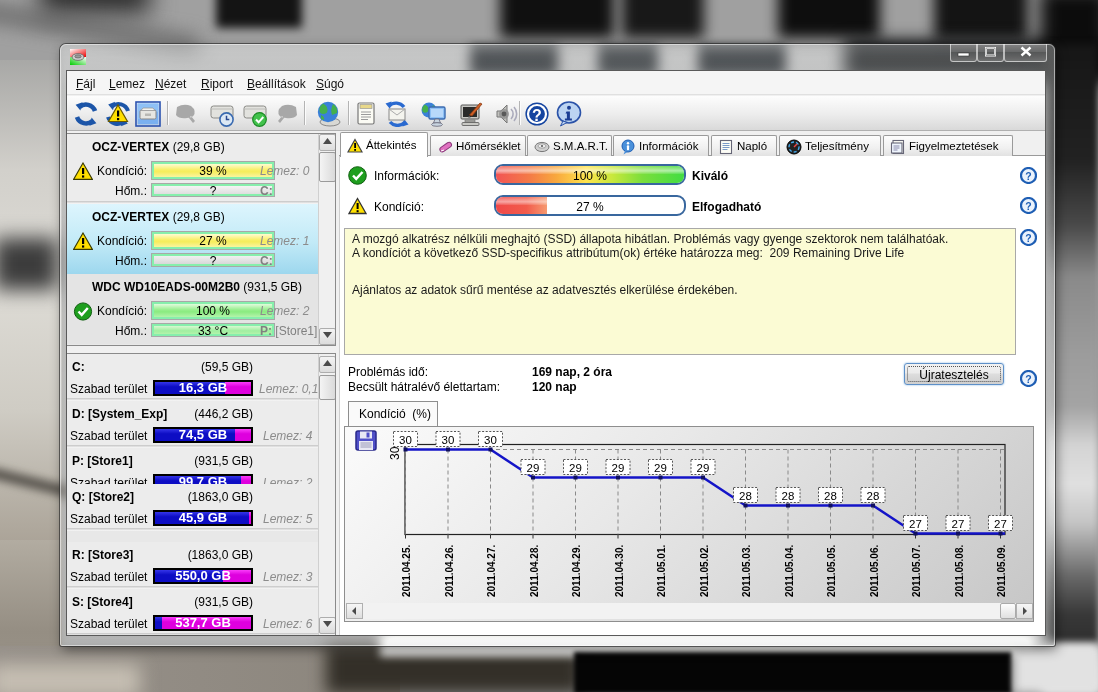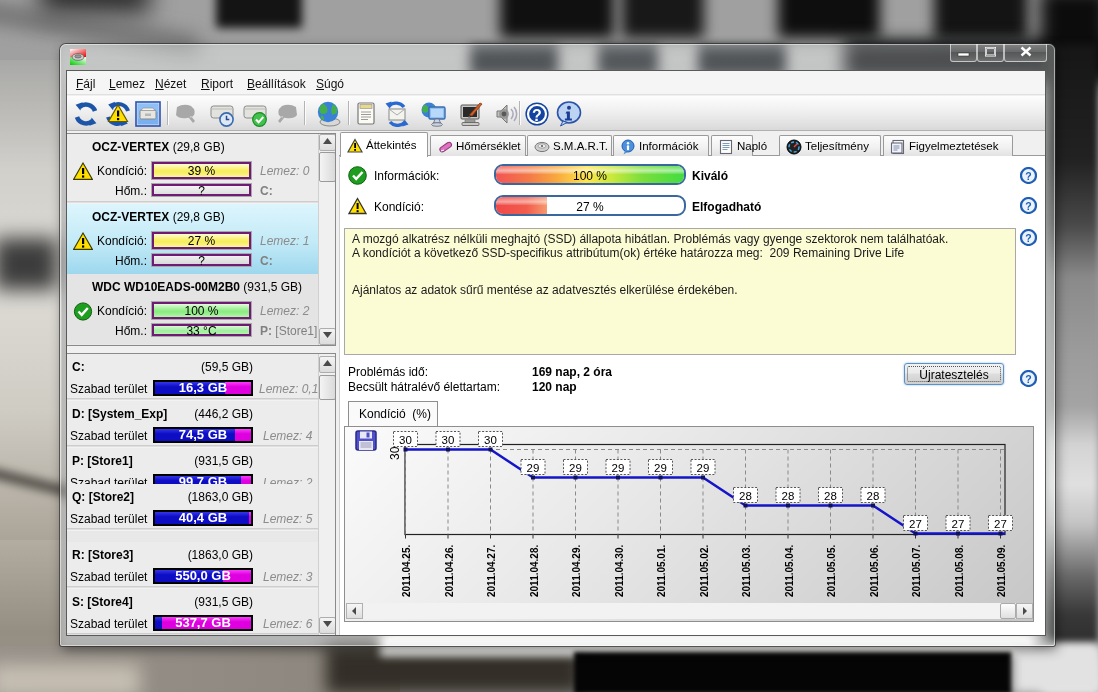--- a/index.html
+++ b/index.html
@@ -52,21 +52,21 @@
 .sbtn { position:absolute; left:0; width:17px; height:17px; background:linear-gradient(180deg,#f4f4f4,#dcdcdc);
   border:1px solid #adadad; border-radius:2px; }
 .sbtn svg { display:block; margin:3px auto 0; }
 .sthumb { position:absolute; left:0; width:17px; background:linear-gradient(90deg,#f4f4f4,#dadada);
   border:1px solid #9a9a9a; border-radius:2px; }
 
 .ditem { position:absolute; left:0; width:251px; height:70px; background:#ececec; font-size:12px; }
 .dname { position:absolute; top:6px; left:25px; white-space:nowrap; color:#000; }
 .dlabel { position:absolute; left:0; width:80px; top:30px; text-align:right; color:#000; }
 .dlabel2 { position:absolute; left:0; width:80px; top:50px; text-align:right; color:#000; }
-.dbox { position:absolute; left:84px; width:101px; background:#701a75; border:1px solid #a8a8a8; }
+.dbox { position:absolute; left:84px; width:124px; background:#86efac; border:1px solid #a8a8a8; }
 .dbar { position:absolute; left:2px; top:2px; right:2px; bottom:2px; text-align:center; font-size:12px; }
 .dright { position:absolute; left:193px; top:30px; font-style:italic; color:#8c8c8c; white-space:nowrap; }
 .dright2 { position:absolute; left:193px; top:50px; color:#808080; white-space:nowrap; }
 .dsep { position:absolute; left:0; width:251px; height:3px; background:linear-gradient(180deg,#c4c4c4,#fbfbfb); }
 .dicon { position:absolute; left:6px; top:28px; width:20px; height:19px; }
 
 .pitem { position:absolute; left:0; width:251px; height:47px; background:#ececec; font-size:12px; }
 .pname { position:absolute; left:5px; top:6px; font-weight:bold; color:#000; white-space:nowrap; }
 .psize { position:absolute; left:60px; top:6px; width:126px; text-align:right; color:#000; }
 .plabel { position:absolute; left:3px; top:28px; color:#000; }
@@ -399,21 +399,21 @@
           </div>
         <div class="plemez">Lemez: 2</div>
           <div class="psep"></div>
       </div>
       <div class="pitem" style="top:130px">
         <div class="pname">Q: [Store2]</div>
           <div class="psize">(1863,0 GB)</div>
         <div class="plabel">Szabad terület</div>
         <div class="pbox">
             <div class="pfree" style="width:2px"></div>
-            <div class="ptxt">40,4 GB</div>
+            <div class="ptxt">45,9 GB</div>
           </div>
         <div class="plemez">Lemez: 5</div>
           <div class="psep"></div>
       </div>
       <div class="pitem" style="top:188px">
         <div class="pname">R: [Store3]</div>
           <div class="psize">(1863,0 GB)</div>
         <div class="plabel">Szabad terület</div>
         <div class="pbox">
             <div class="pfree" style="width:28px"></div>
@@ -474,21 +474,21 @@
       </div>
       <div class="tab" style="left:546px;width:96px">
         <svg class="ti" viewBox="0 0 16 16">
             <circle cx="8" cy="7" r="6" fill="#4a90da" stroke="#1e5eb4" stroke-width="1"></circle>
             <path d="M5 12 l-1.5 3.5 4 -2.5Z" fill="#4a90da"></path>
             <circle cx="8" cy="4.3" r="1.2" fill="#fff"></circle>
             <rect x="6.9" y="6.2" width="2.2" height="5" rx="1" fill="#fff"></rect>
           </svg>
         <span class="tt">Információk</span>
       </div>
-      <div class="tab" style="left:644px;width:42px">
+      <div class="tab" style="left:644px;width:66px">
         <svg class="ti" viewBox="0 0 16 16">
             <rect x="2.5" y="1.5" width="11" height="13" fill="#fdfdf6" stroke="#667" stroke-width="1.1"></rect>
             <g stroke="#7a9ac8" stroke-width="1">
               <path d="M4.5 4.5 h7 M4.5 6.5 h7 M4.5 8.5 h7 M4.5 10.5 h5"></path>
             </g>
           </svg>
         <span class="tt">Napló</span>
       </div>
       <div class="tab" style="left:712px;width:102px">
         <svg class="ti" viewBox="0 0 16 16">

